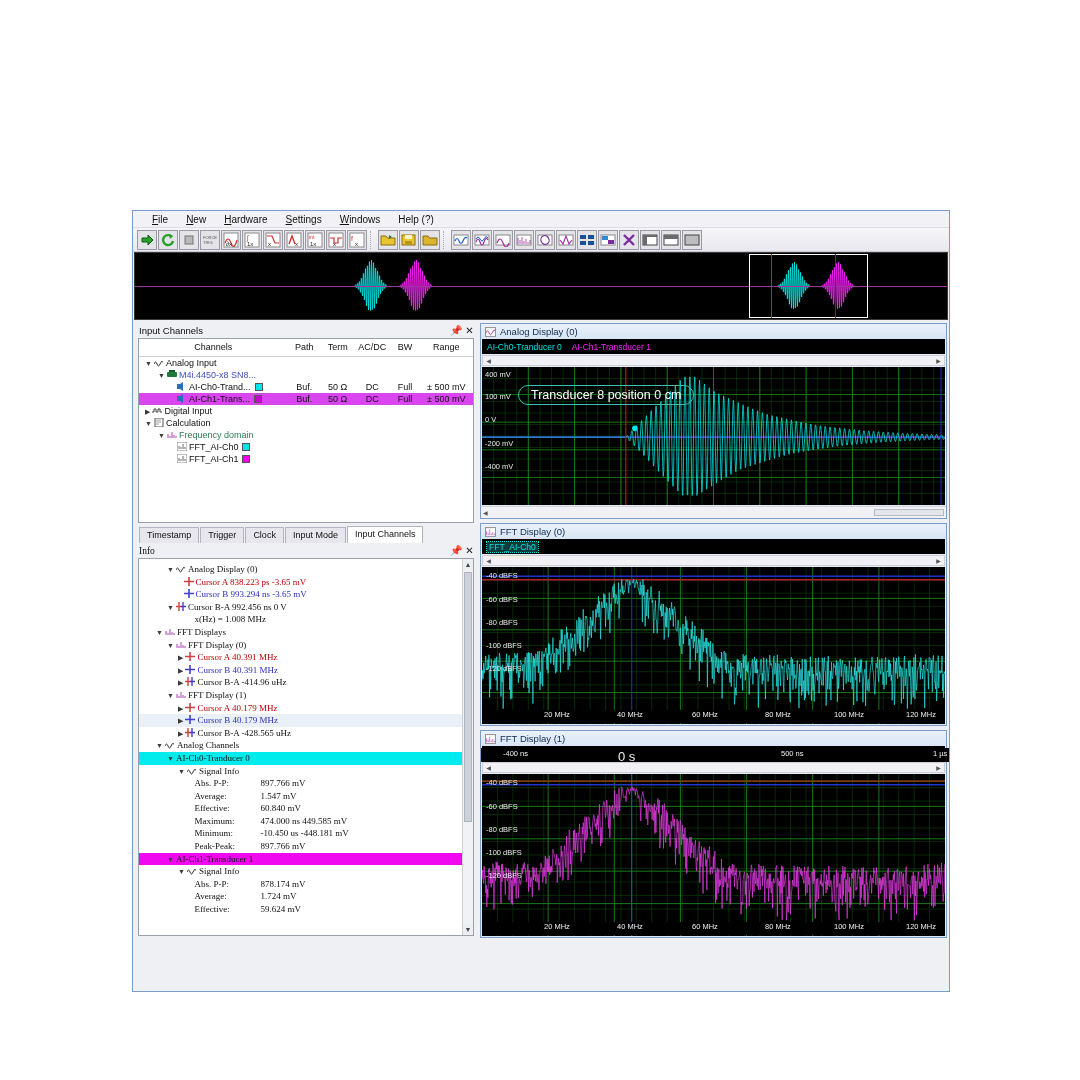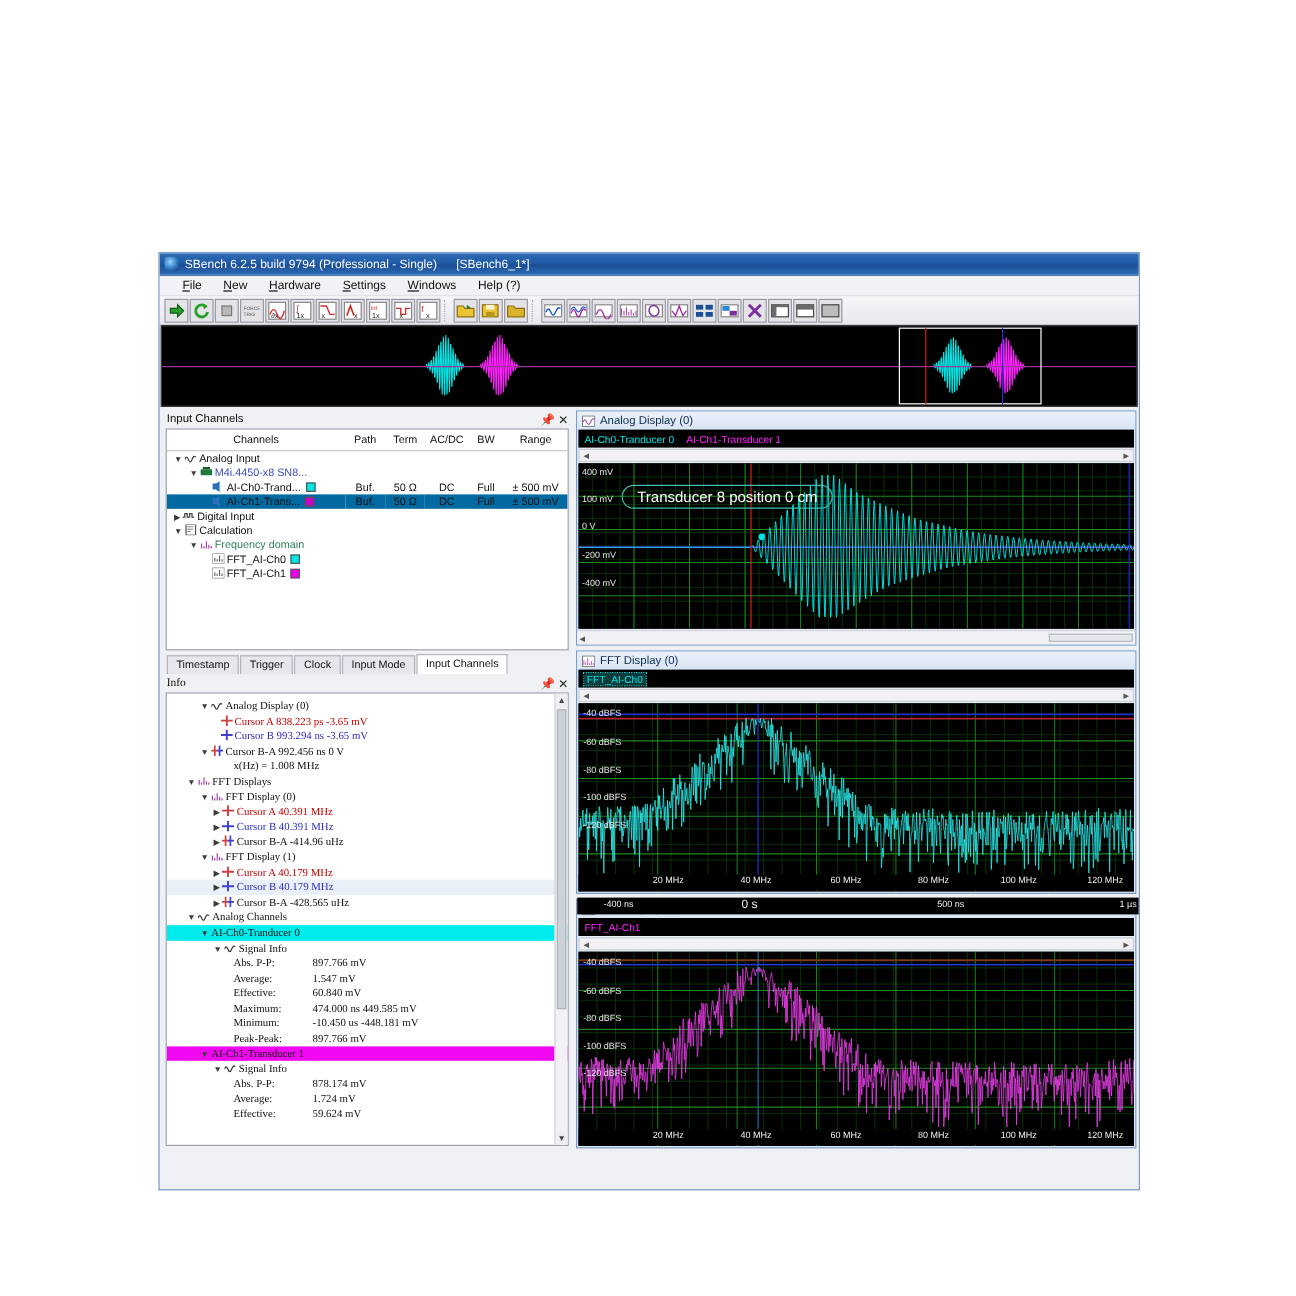--- a/index.html
+++ b/index.html
@@ -122,21 +122,21 @@
 
   
   .ch-table { width: 100%; font-size: 9px; border-collapse: collapse; }
   .ch-table thead th {
     font-weight: normal; font-size: 9px; color: #111;
     padding: 3px 2px 4px 2px;
     border-bottom: 1px solid #cfcfd8;
     text-align: center;
   }
   .ch-table td { padding: 1px 2px; font-size: 9px; color: #111; white-space: nowrap; }
-  .ch-row.selected { background: #0369a1; }
+  .ch-row.selected { background: #d946ef; }
   .twisty { color: #3b3b3b; font-size: 7px; margin-right: 2px; }
   .swatch { display: inline-block; width: 8px; height: 8px; border: 1px solid #555; vertical-align: -1px; }
   .lbl-dev { color: #3f4fc0; }
   .lbl-freq { color: #2e7d55; }
   .mini-ic { display:inline-block; width:10px; height:9px; vertical-align:-1px; margin-right:2px; }
 
   
   .tabstrip { height: 18px; display: flex; align-items: flex-end; padding-left: 3px; gap: 1px; }
   .tab {
     font-size: 9px; padding: 2px 7px 3px 7px;
@@ -190,25 +190,20 @@
   }
   .hscroll .hs-arr { font-size: 6px; color: #555; width: 9px; text-align:center;}
   .plot { flex: 1; position: relative; background: #000; margin: 0 1px 1px 1px; min-height: 0; overflow: hidden; }
   .plot svg { display: block; width: 100%; height: 100%; }
 </style>
 </head>
 <body>
 
 <div id="app-window">
 
-  <div class="titlebar">
-    <div class="tb-icon"></div>
-    <span>SBench 6.2.5 build 9794 (Professional - Single)</span>
-    <span class="tb-doc">[SBench6_1*]</span>
-  </div>
 
   <div class="menubar">
     <div class="mi"><u>F</u><span>ile</span></div>
     <div class="mi"><u>N</u>ew</div>
     <div class="mi"><u>H</u>ardware</div>
     <div class="mi"><u>S</u>ettings</div>
     <div class="mi"><u>W</u>indows</div>
     <div class="mi">Help (?)</div>
   </div>
 
@@ -931,18 +926,18 @@
             <span style="position:absolute;left:424px;font-size:7.5px;color:#f0f0f0;">120 MHz</span>
           </div>
         </div>
       </div>
 
     </div>
   </div>
 
   <div style="position:absolute;left:348px;top:537px;width:468px;height:14px;background:#000;pointer-events:none;">
     <span style="position:absolute;left:22px;top:1px;font-size:7.5px;color:#f0f0f0;">-400 ns</span>
-    <span style="position:absolute;left:137px;top:1px;font-size:10px;color:#f0f0f0;">0 s</span>
+    <span style="position:absolute;left:137px;top:1px;font-size:13px;color:#f0f0f0;">0 s</span>
     <span style="position:absolute;left:300px;top:1px;font-size:7.5px;color:#f0f0f0;">500 ns</span>
     <span style="position:absolute;left:452px;top:1px;font-size:7.5px;color:#f0f0f0;">1 µs</span>
   </div>
 
 </div>
 
 </body></html>

